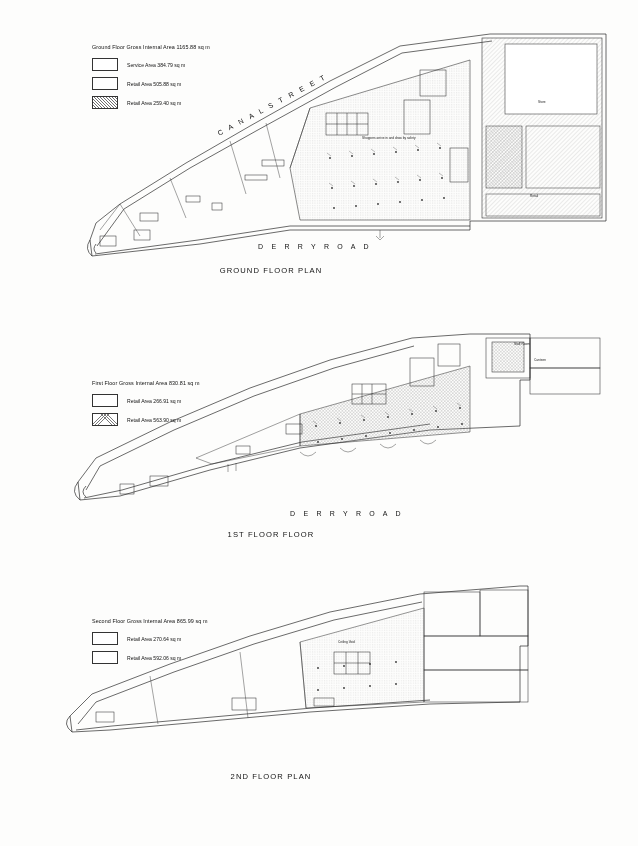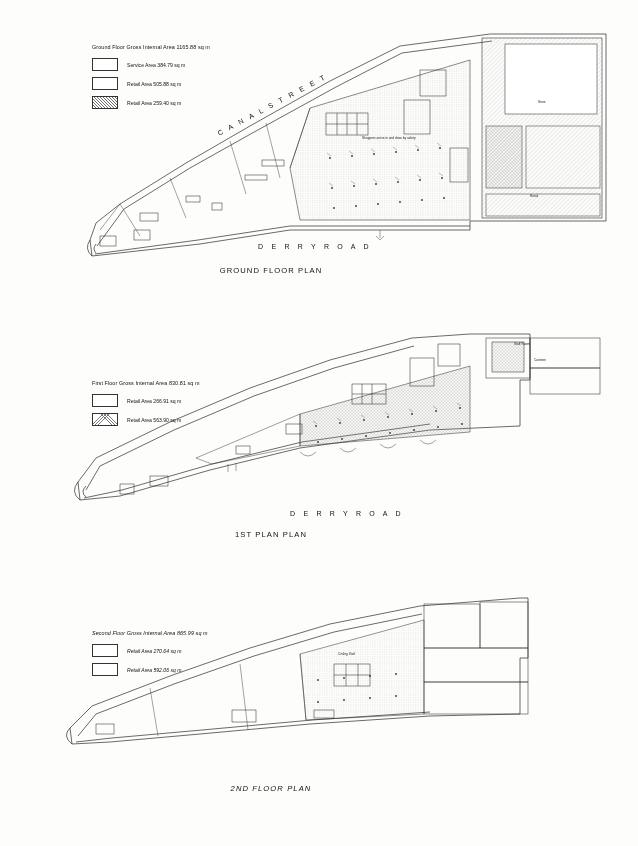--- a/index.html
+++ b/index.html
@@ -20,21 +20,21 @@
     inset: 0;
     background: #fdfdfc;
   }
   .plan-block {
     position: absolute;
     left: 0;
     width: 638px;
   }
   #plan-ground { top: 8px;  height: 278px; }
   #plan-first  { top: 318px; height: 240px; }
-  #plan-second { top: 584px; height: 230px; font-style: italic; }
+  #plan-second { top: 572px; height: 230px; }
 
   .plan-svg {
     position: absolute;
     left: 0; top: 0;
     width: 638px;
   }
   #plan-ground .plan-svg { height: 278px; }
   #plan-first  .plan-svg { height: 240px; }
   #plan-second .plan-svg { height: 230px; }
 
@@ -316,21 +316,21 @@
         <span class="swatch sw-cross"></span>
         <span class="legend-label">Retail Area 563.90 sq m</span>
       </div>
     </div>
 
     <div class="road-label" style="left:290px; top:192px;">D E R R Y   R O A D</div>
 
     <div class="tiny" style="left:534px; top:40px;">Canteen</div>
     <div class="tiny" style="left:514px; top:24px;">Staff Room</div>
 
-    <div class="plan-caption" style="top:212px;">1ST PLAN PLAN</div>
+    <div class="plan-caption" style="top:212px;">1ST FLOOR FLOOR</div>
   </div>
 
   <div class="plan-block" id="plan-second">
 
     <svg class="plan-svg" viewBox="0 0 638 230" preserveAspectRatio="none">
       <defs>
         <pattern id="sfDots" width="2.4" height="2.4" patternUnits="userSpaceOnUse">
           <circle cx="0.7" cy="0.7" r="0.3" fill="#8a8a8a"></circle>
         </pattern>
       </defs>

